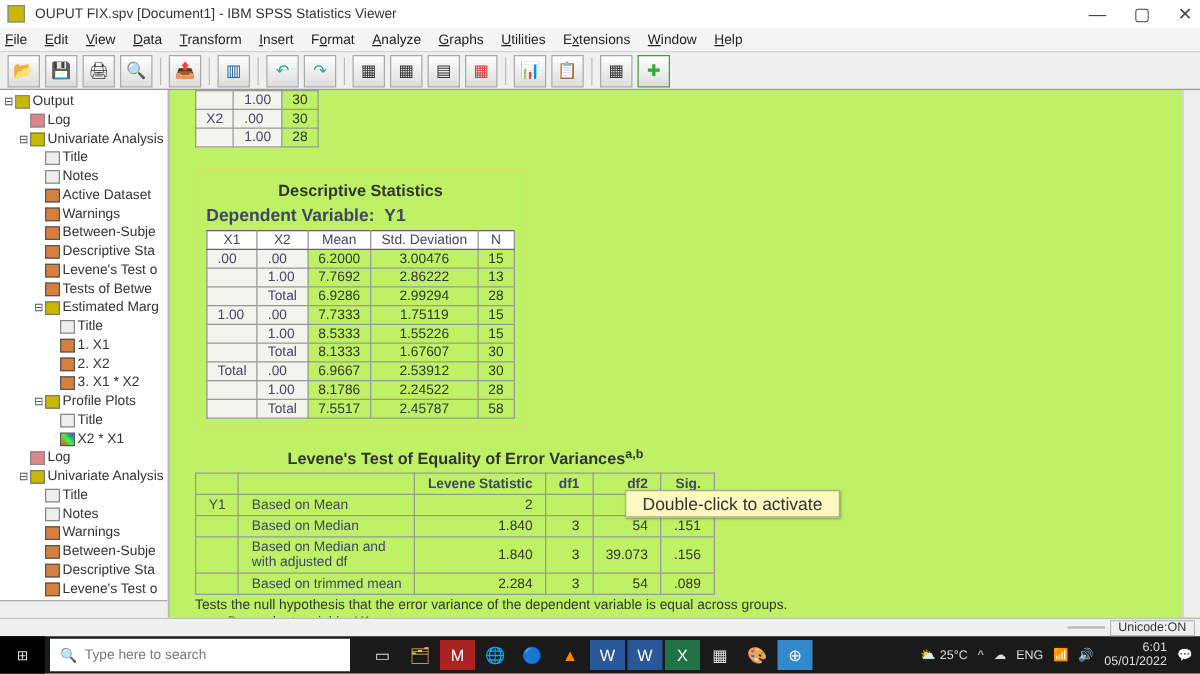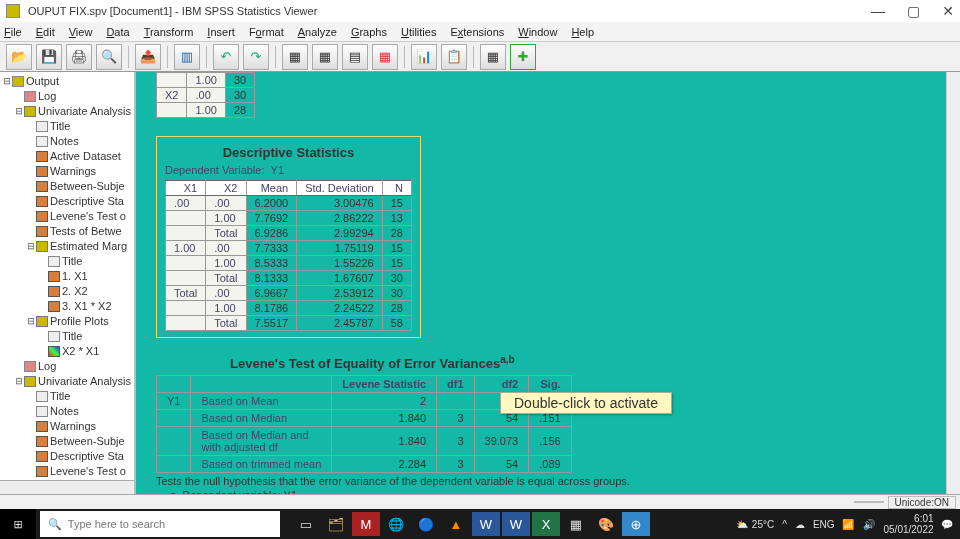--- a/index.html
+++ b/index.html
@@ -20,30 +20,30 @@
 .tree-indent { display:inline-block; }
 .tree-icon { width:12px; height:11px; margin-right:2px; display:inline-block;}
 .ico-out { background:#c8b800; border:1px solid #888;}
 .ico-log { background:#d88; border:1px solid #888;}
 .ico-uni { background:#c8b800; border:1px solid #777;}
 .ico-note { background:#eee; border:1px solid #888;}
 .ico-tab { background:#d77f3f; border:1px solid #555;}
 .ico-prof { background:#c8b800; border:1px solid #777;}
 .ico-chart { background:linear-gradient(45deg,#f33,#3f3,#33f); border:1px solid #555;}
 .expander { width:10px; display:inline-block; color:#555; font-size:9px; text-align:center;}
-.content { flex:1; overflow:hidden; position:relative; background:#14b8a6; padding-left:10px;}
+.content { flex:1; overflow:hidden; position:relative; background:#bef264; padding-left:10px;}
 .content-inner { position:relative; }
 .small-table { border-collapse: collapse; margin-top:0; margin-left:10px;}
 .small-table td, .small-table th { border:1px solid #999; padding:1px 8px; font-size:11px; text-align:right;}
 .small-table .rowh { text-align:left; color:#446; background:#f4f4ee;}
 .desc-box { margin-top:18px; margin-left:10px; border:1px solid #e8d96a; padding:8px 8px 6px 8px; display:inline-block;}
 .desc-title { font-weight:bold; font-size:13px; text-align:center; margin-bottom:4px;}
-.dep-label { font-size:11px; color:#446; margin-bottom:4px;}
+.dep-label { font-size:14px; color:#446; margin-bottom:4px;font-weight:bold;}
 .desc-table { border-collapse:collapse;}
-.desc-table th, .desc-table td { border:1px solid #999; padding:1px 8px; font-size:11px; text-align:right;}
+.desc-table th, .desc-table td { border:1px solid #999; padding:1px 8px; font-size:11px; text-align:center;}
 .desc-table th { font-weight:normal; color:#446; background:#fff; border-top:1px solid #666; border-bottom:1px solid #666;}
 .desc-table .rh { text-align:left; color:#446; background:#f4f4ee;}
 .desc-table .sub-rh { text-align:left; color:#446; background:#f4f4ee;}
 .lev-title { font-weight:bold; font-size:13px; margin-top:16px; margin-left:84px;}
 .lev-title sup { font-size:10px;}
 .lev-table { border-collapse:collapse; margin-left:10px; margin-top:4px;}
 .lev-table th, .lev-table td { border:1px solid #999; padding:2px 10px; font-size:11px; text-align:right;}
 .lev-table th { font-weight:bold; color:#446;}
 .lev-table .lrow { text-align:left; color:#446;}
 .tooltip { position:absolute; left:354px; top:320px; background:#fff8c0; border:1px solid #aa9; padding:2px 13px; font-size:14px; box-shadow:1px 1px 2px rgba(0,0,0,.3);}

